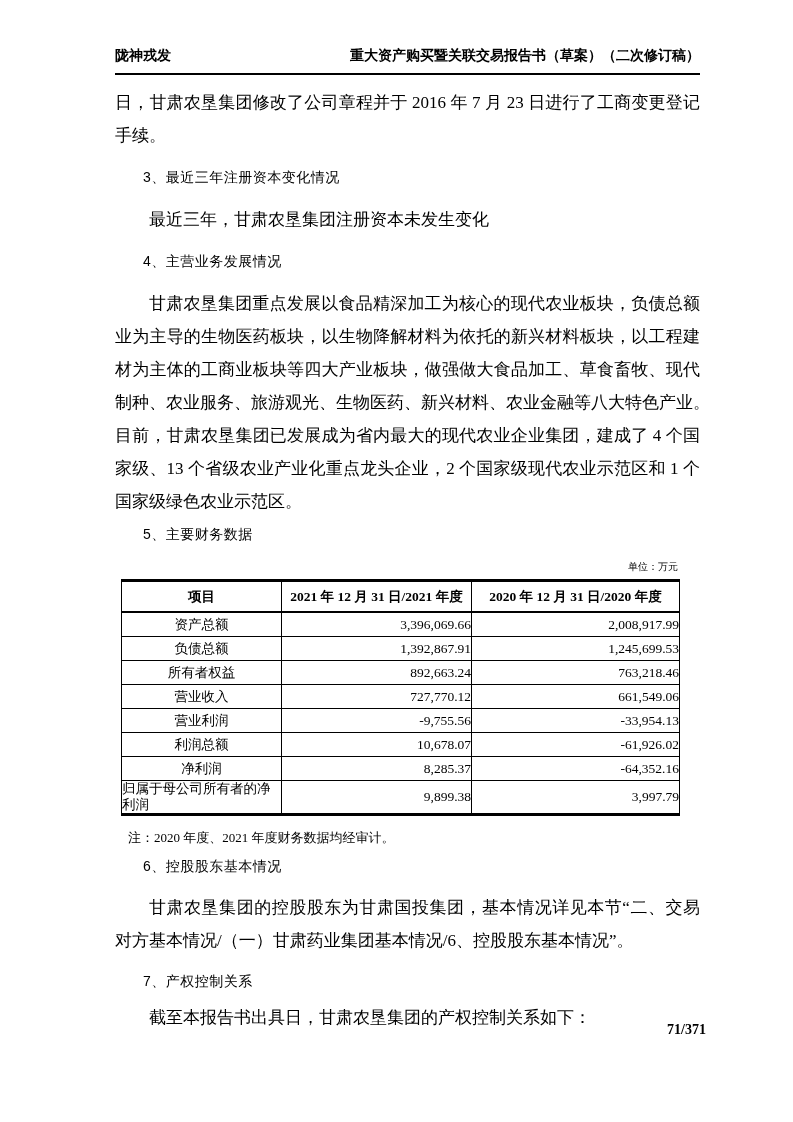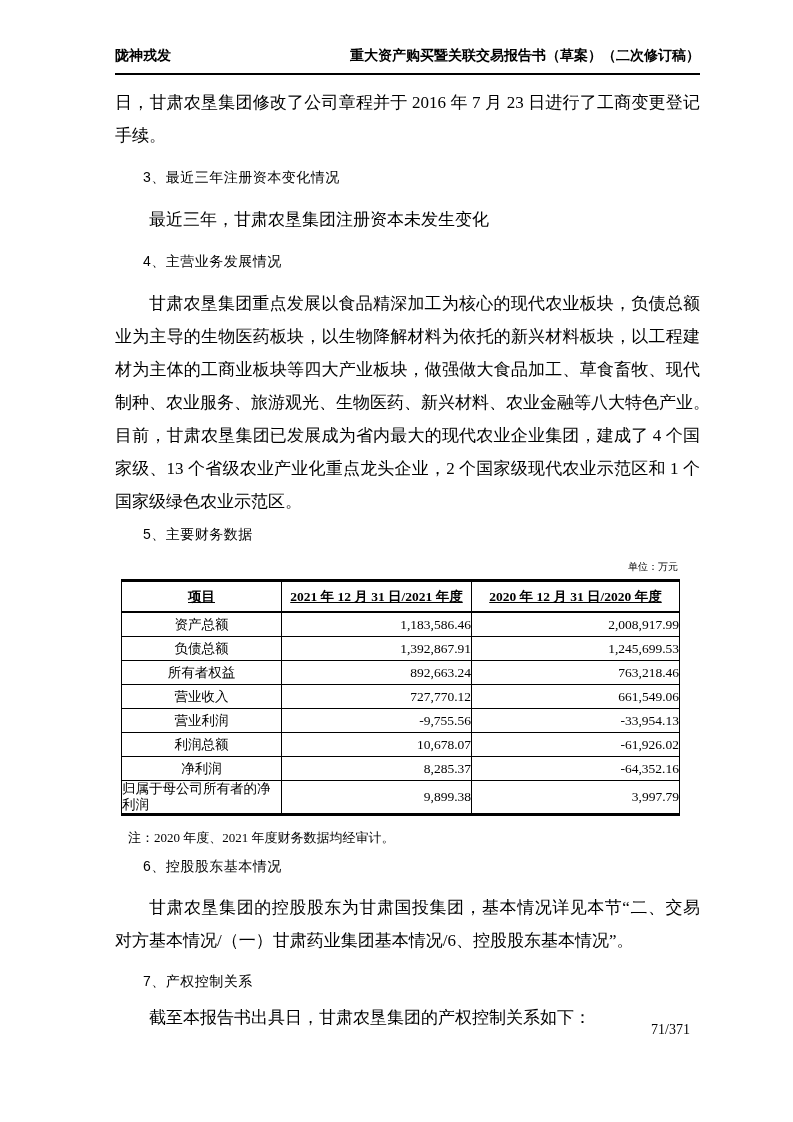--- a/index.html
+++ b/index.html
@@ -36,33 +36,32 @@
     border-collapse:collapse; table-layout:fixed;
     width:558px; margin-left:6px; margin-top:2px;
     font-size:13.5px;
     border-top:3px solid #000; border-bottom:3px solid #000;
     border-left:1px solid #000; border-right:1px solid #000;
   }
   table.fin th, table.fin td{border:1px solid #000; vertical-align:middle; padding:0;}
   table.fin thead th{
     height:29px; font-weight:bold; text-align:center;
     border-bottom:2px solid #000;
-    text-decoration:underline;
   }
   table.fin tbody td{height:23px;}
   td.item{text-align:center;}
   td.num{text-align:right; padding-right:11px;}
   tr.tall td{height:38px;}
   td.item-left{text-align:left; padding-left:12px; padding-right:26px; line-height:16px;}
   .note{font-size:13px; line-height:18px; margin-left:13px; margin-top:13px;}
   .mt3{margin-top:3px;} .mt8{margin-top:8px;}
   
   .footer{
-    position:absolute; top:1021px; right:103px;
-    font-size:14px; font-weight:normal; line-height:17px;
+    position:absolute; top:1021px; right:87px;
+    font-size:14px; font-weight:bold; line-height:17px;
   }
 </style>
 </head>
 <body>
 
 <div class="page">
   <div class="inner">
 
     <div class="hdr">
       <span>陇神戎发</span>
@@ -104,21 +103,21 @@
         <thead>
           <tr>
             <th>项目</th>
             <th>2021 年 12 月 31 日/2021 年度</th>
             <th>2020 年 12 月 31 日/2020 年度</th>
           </tr>
         </thead>
         <tbody>
           <tr>
             <td class="item">资产总额</td>
-            <td class="num">1,183,586.46</td>
+            <td class="num">3,396,069.66</td>
             <td class="num">2,008,917.99</td>
           </tr>
           <tr>
             <td class="item">负债总额</td>
             <td class="num">1,392,867.91</td>
             <td class="num">1,245,699.53</td>
           </tr>
           <tr>
             <td class="item">所有者权益</td>
             <td class="num">892,663.24</td>

